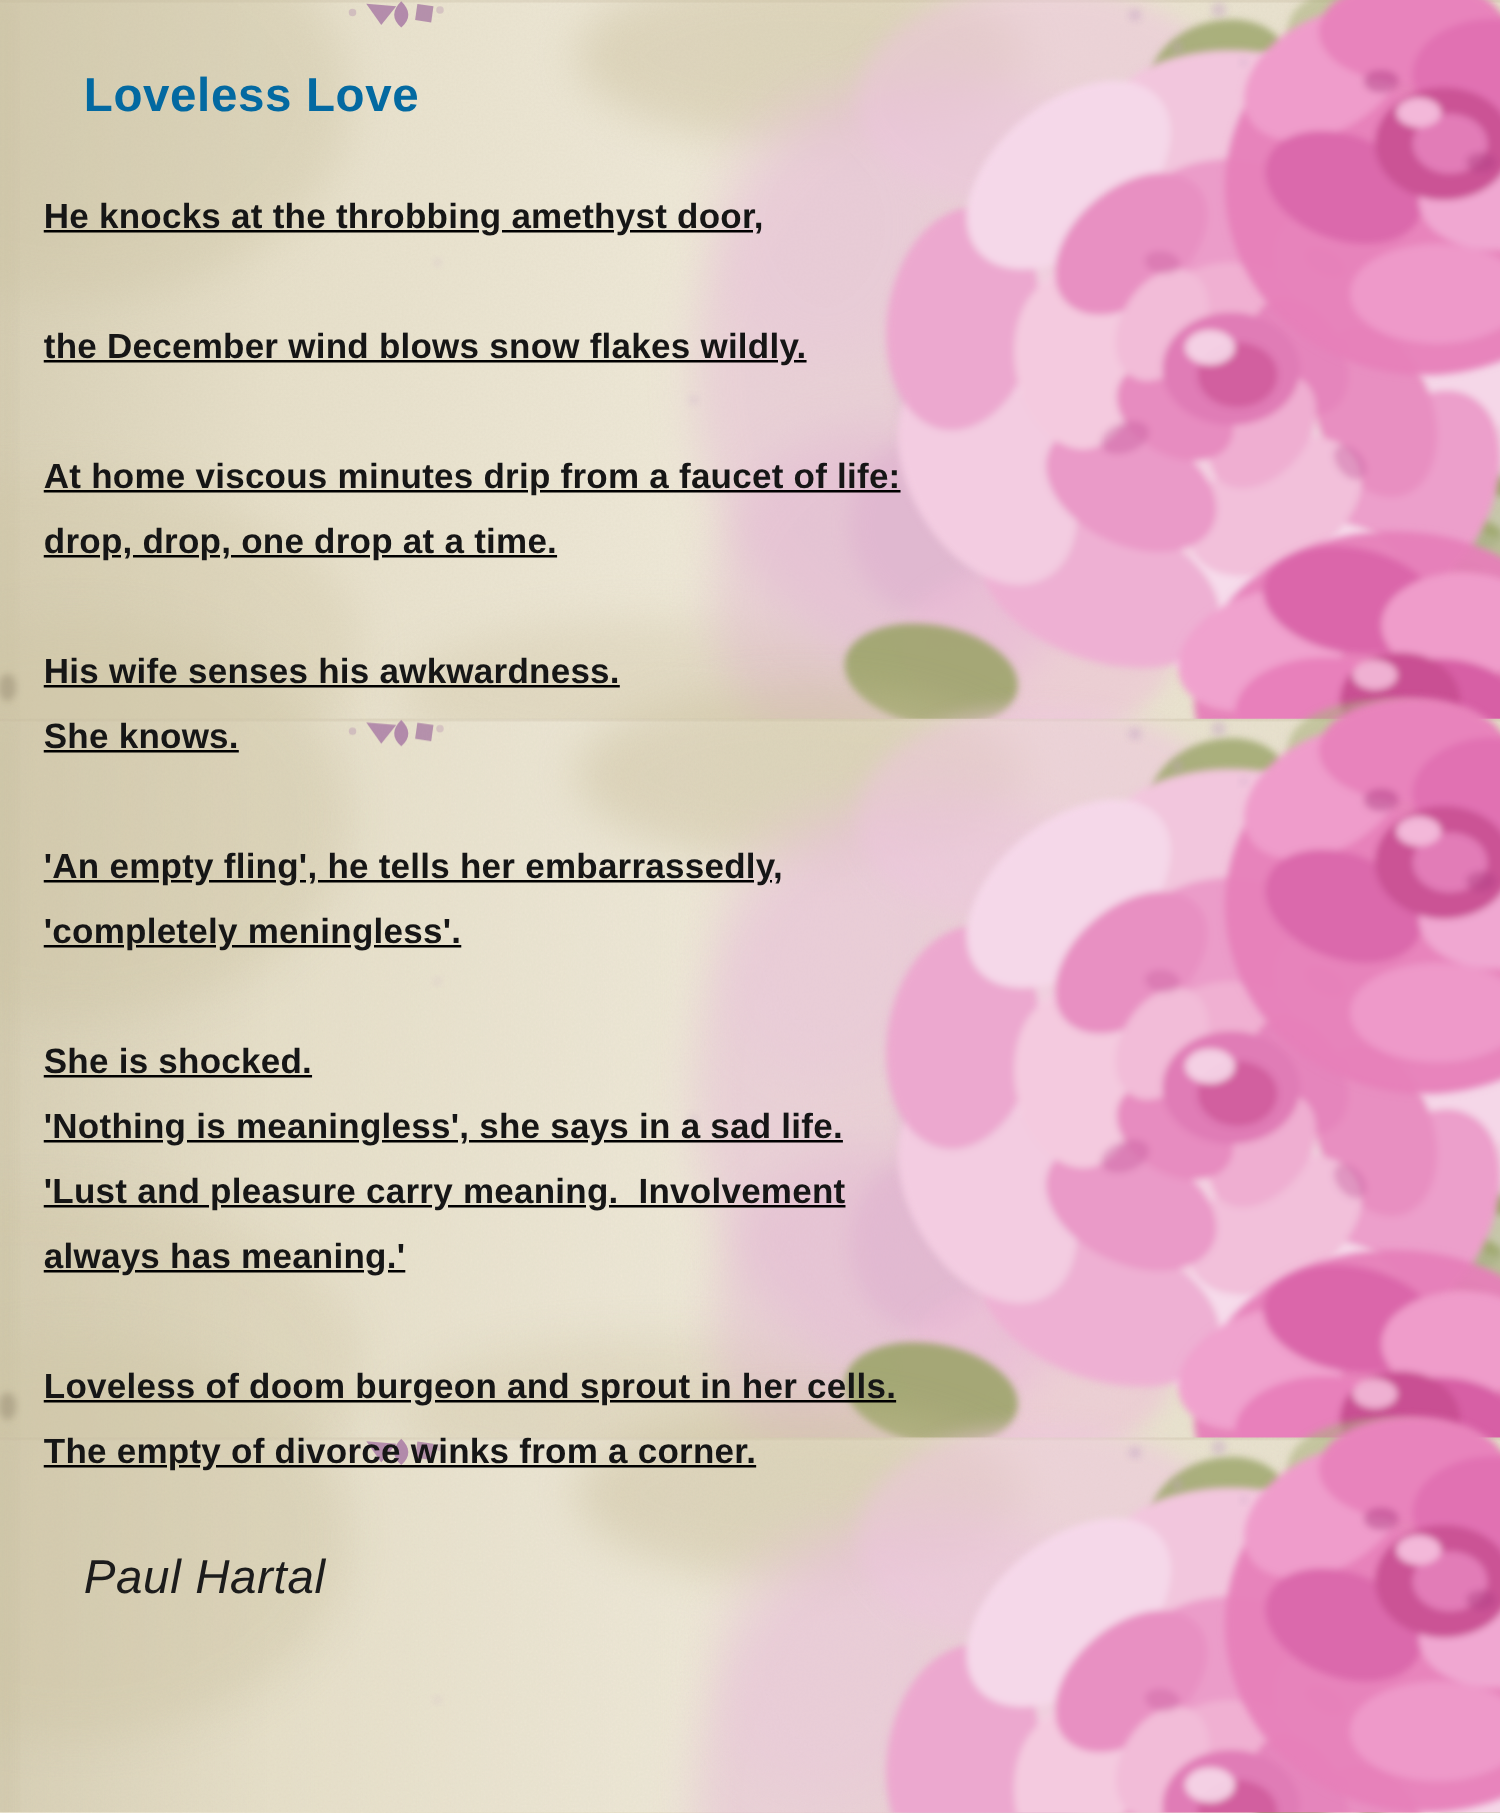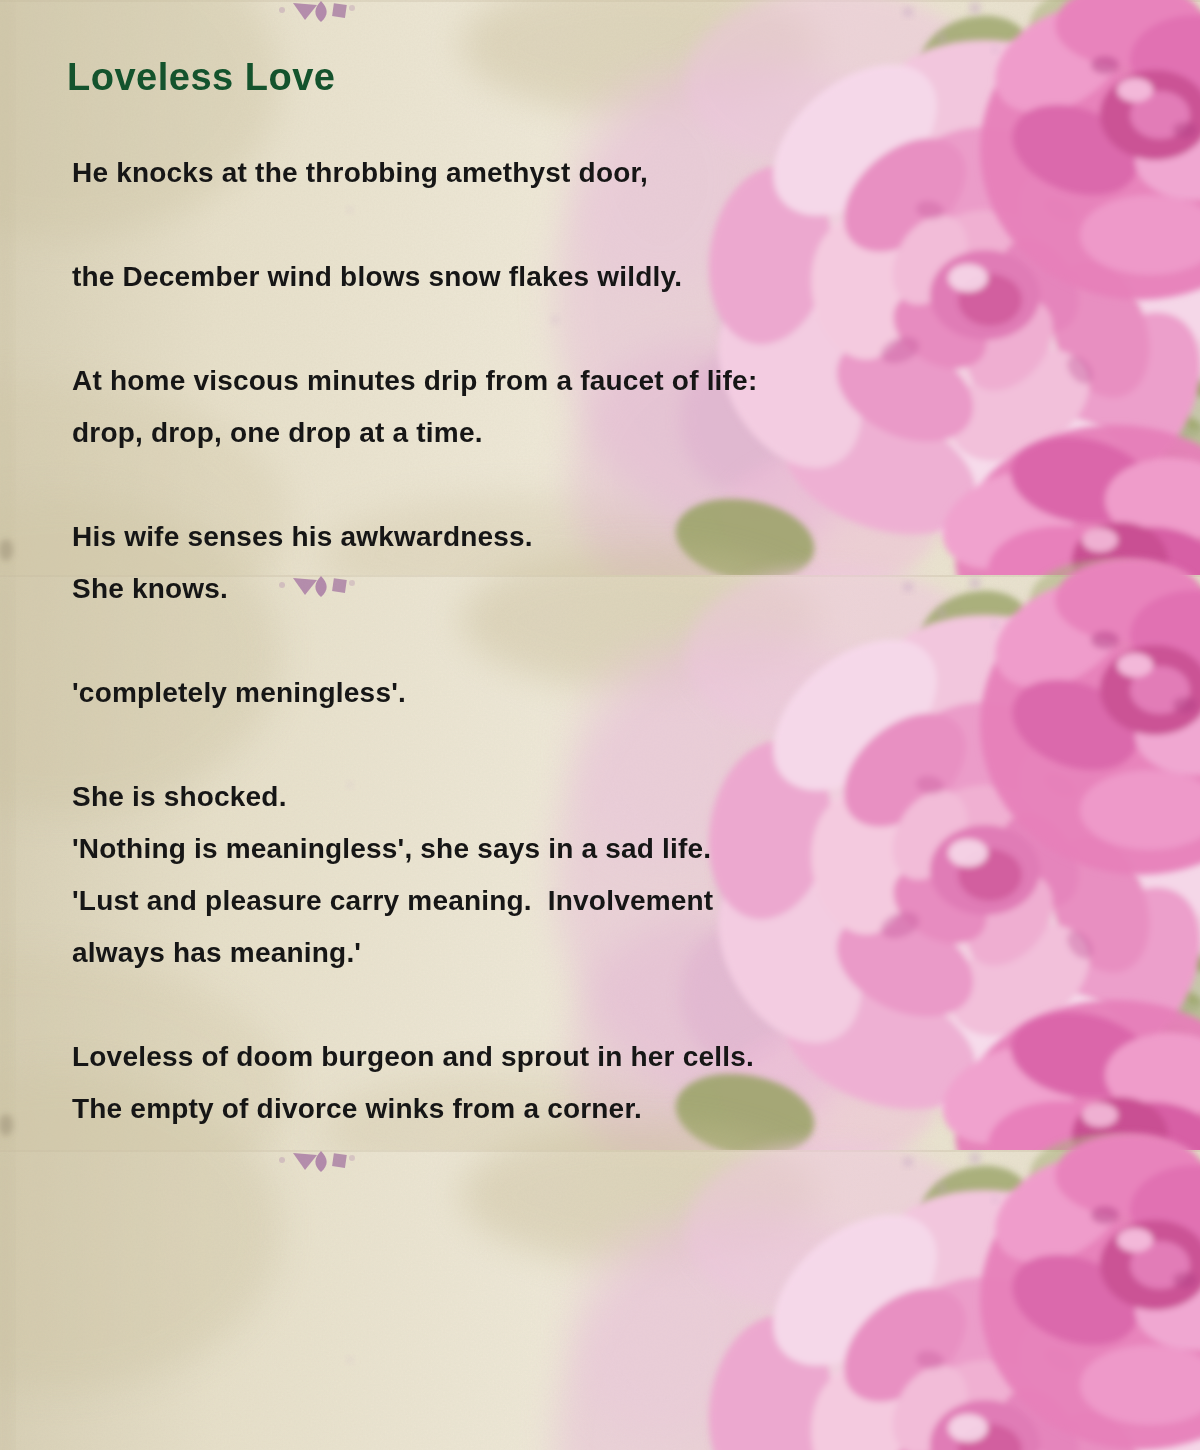--- a/index.html
+++ b/index.html
@@ -25,25 +25,25 @@
     left: 0; top: 0;
     width: 1200px; height: 1450px;
   }
 
   .poem-title {
     margin: 0;
     padding: 53px 0 0 67px;
     font-size: 38px;
     line-height: 48px;
     font-weight: 700;
-    color: #14532d;
+    color: #0369a1;
     letter-spacing: 0.5px;
   }
 
-  .stanzas { padding-left: 72px; margin-top: 46px; }
+  .stanzas { padding-left: 35px; margin-top: 46px; text-decoration: underline; }
 
   .stanza { margin: 0 0 52px 0; }
 
   .poem-line {
     font-size: 28px;
     line-height: 52px;
     font-weight: 700;
     color: #161616;
     white-space: pre;
     letter-spacing: 0.2px;
@@ -220,28 +220,30 @@
         </div>
         <div class="stanza">
           <div class="poem-line">At home viscous minutes drip from a faucet of life:</div>
           <div class="poem-line">drop, drop, one drop at a time.</div>
         </div>
         <div class="stanza">
           <div class="poem-line">His wife senses his awkwardness.</div>
           <div class="poem-line">She knows.</div>
         </div>
         <div class="stanza">
+          <div class="poem-line">'An empty fling', he tells her embarrassedly,</div>
           <div class="poem-line">'completely meningless'.</div>
         </div>
         <div class="stanza">
           <div class="poem-line">She is shocked.</div>
           <div class="poem-line">'Nothing is meaningless', she says in a sad life.</div>
           <div class="poem-line">'Lust and pleasure carry meaning.  Involvement</div>
           <div class="poem-line">always has meaning.'</div>
         </div>
         <div class="stanza">
           <div class="poem-line">Loveless of doom burgeon and sprout in her cells.</div>
           <div class="poem-line">The empty of divorce winks from a corner.</div>
         </div>
       </div>
+    <div class="signature">Paul Hartal</div>
   </div>
 
 </div>
 
 </body></html>

